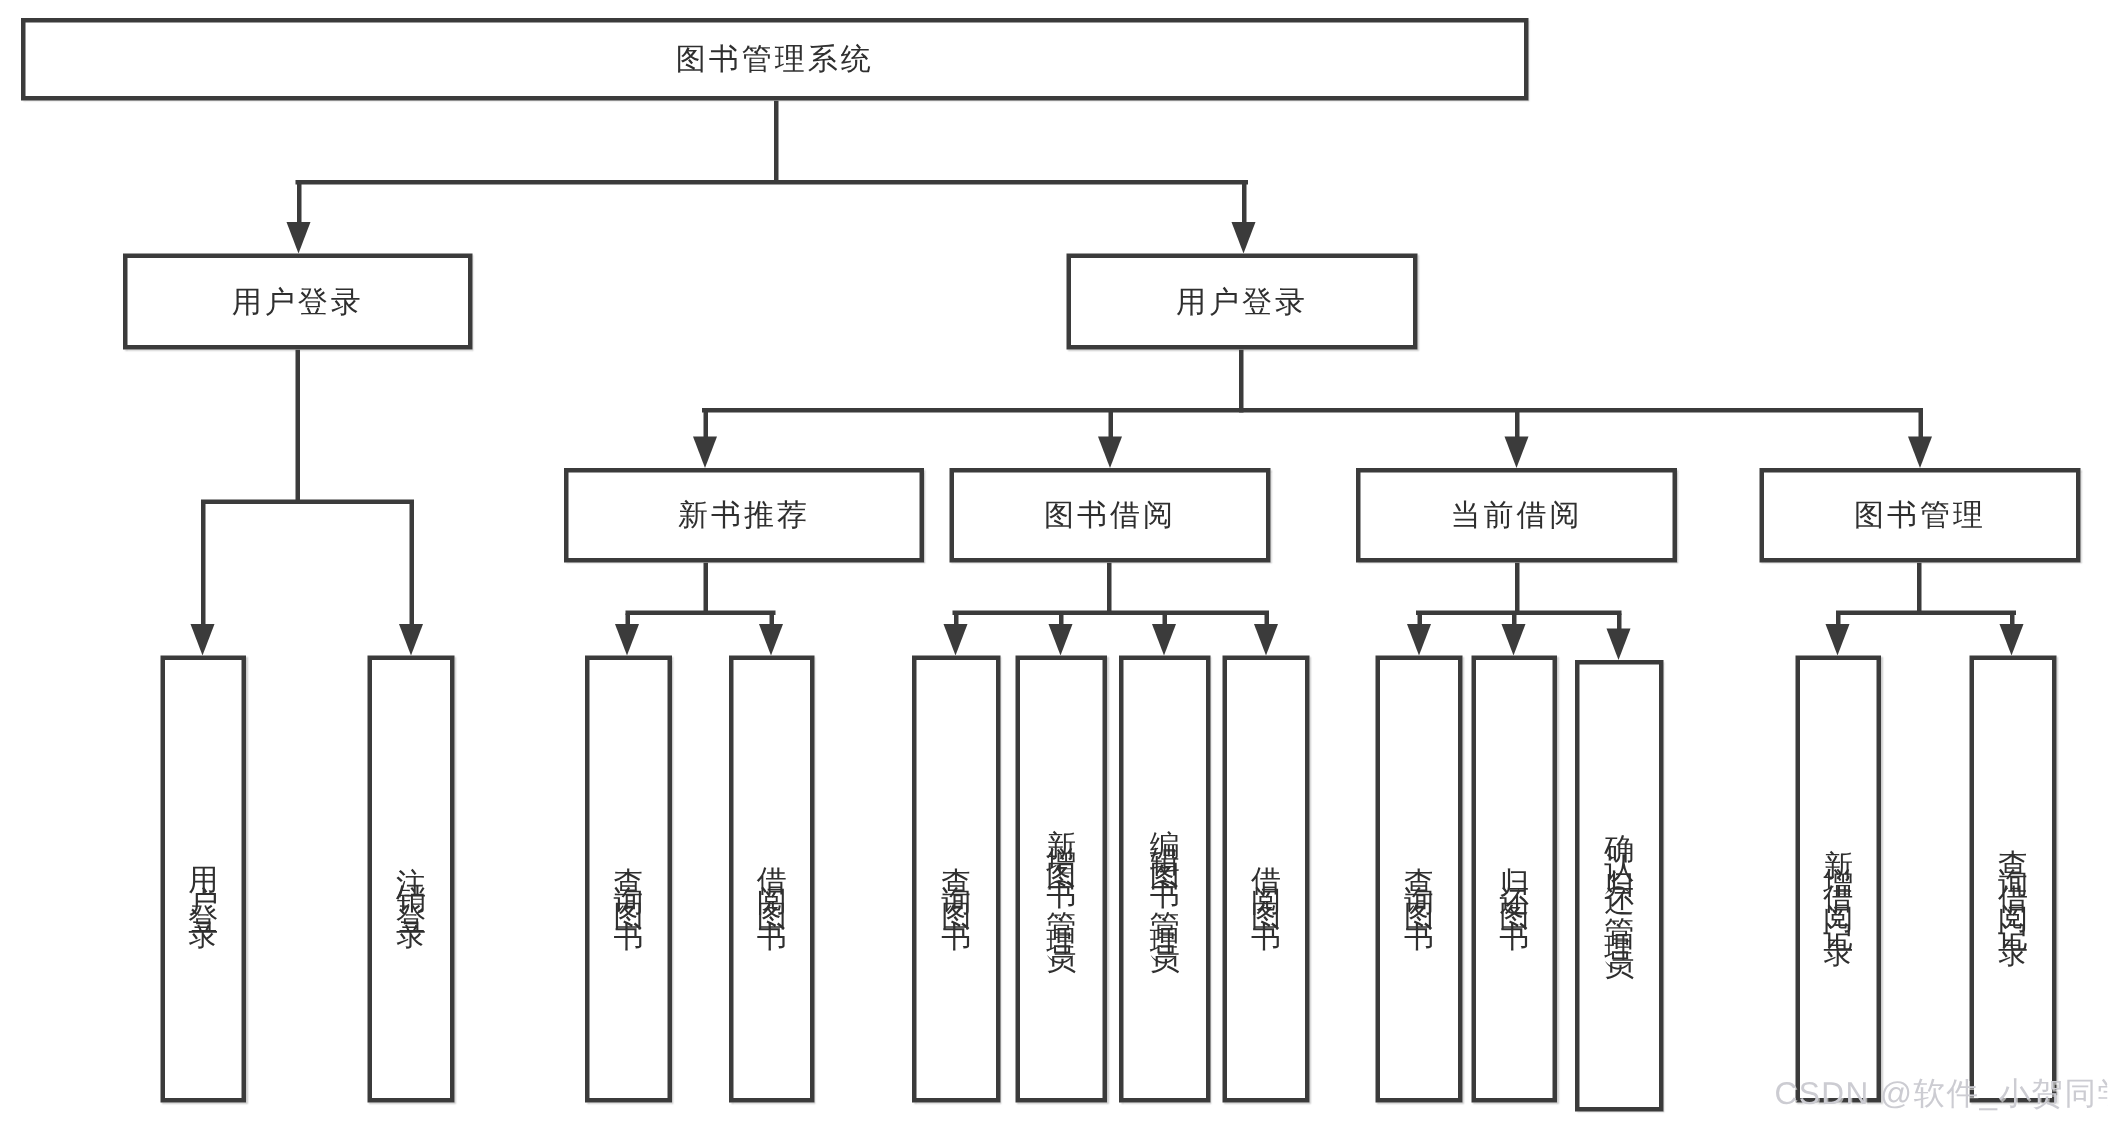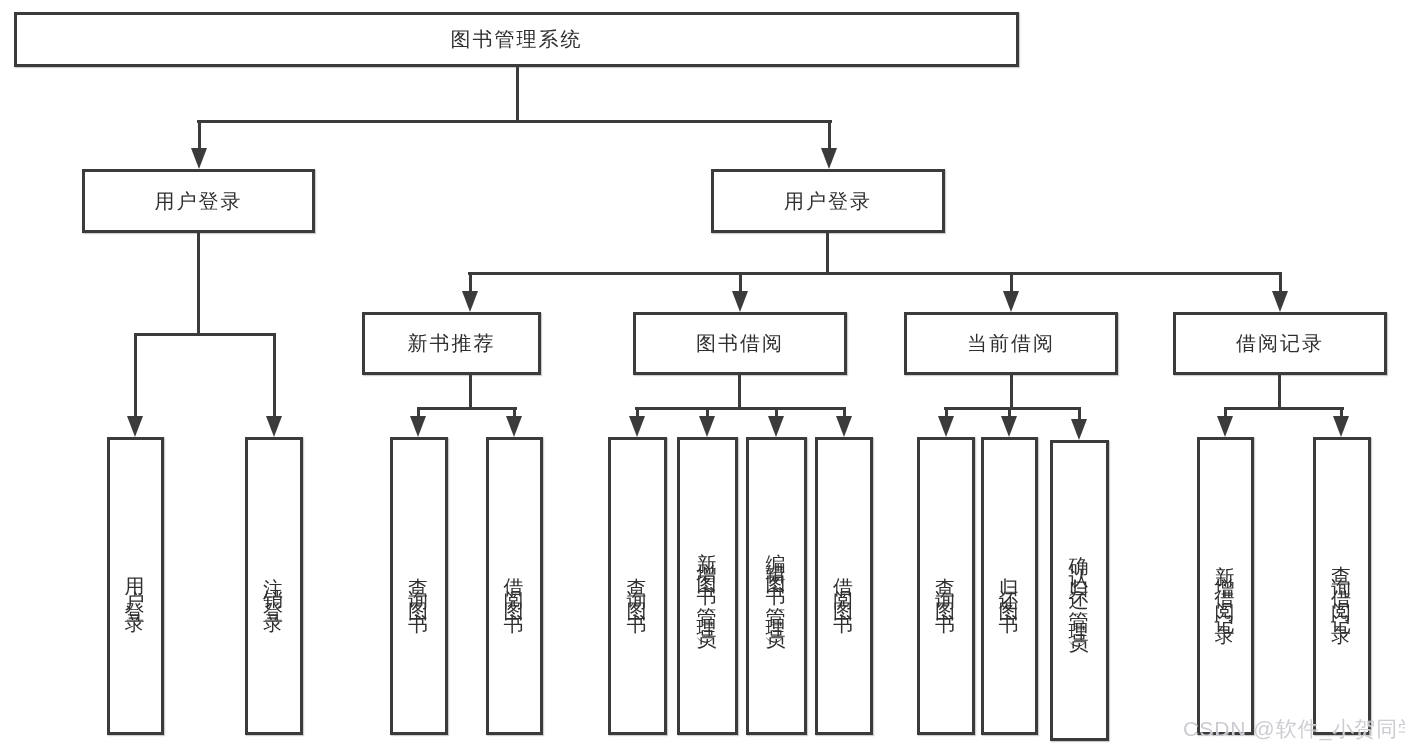--- a/index.html
+++ b/index.html
@@ -131,34 +131,34 @@
   </div>
 
   <div class="box" style="left:82px; top:169px; width:233px; height:64px;">
     <span class="hlabel">用户登录</span>
   </div>
 
   <div class="box" style="left:711px; top:169px; width:234px; height:64px;">
     <span class="hlabel">用户登录</span>
   </div>
 
-  <div class="box" style="left:362px; top:312px; width:179px; height:63px;text-align:center;">
+  <div class="box" style="left:376px; top:312px; width:240px; height:63px;text-align:center;">
     <span class="hlabel">新书推荐</span>
   </div>
 
   <div class="box" style="left:904px; top:312px; width:214px; height:63px;">
     <span class="hlabel">当前借阅</span>
   </div>
 
   <div class="box" style="left:633px; top:312px; width:214px; height:63px;">
     <span class="hlabel">图书借阅</span>
   </div>
 
   <div class="box" style="left:1173px; top:312px; width:214px; height:63px;">
-    <span class="hlabel">借阅记录</span>
+    <span class="hlabel">图书管理</span>
   </div>
 
   <div class="box" style="left:107px; top:437px; width:57px; height:298px;">
     <span class="vlabel">用户登录</span>
   </div>
   <div class="box" style="left:245px; top:437px; width:58px; height:298px;">
     <span class="vlabel">注销登录</span>
   </div>
 
   <div class="box" style="left:390px; top:437px; width:58px; height:298px;">

